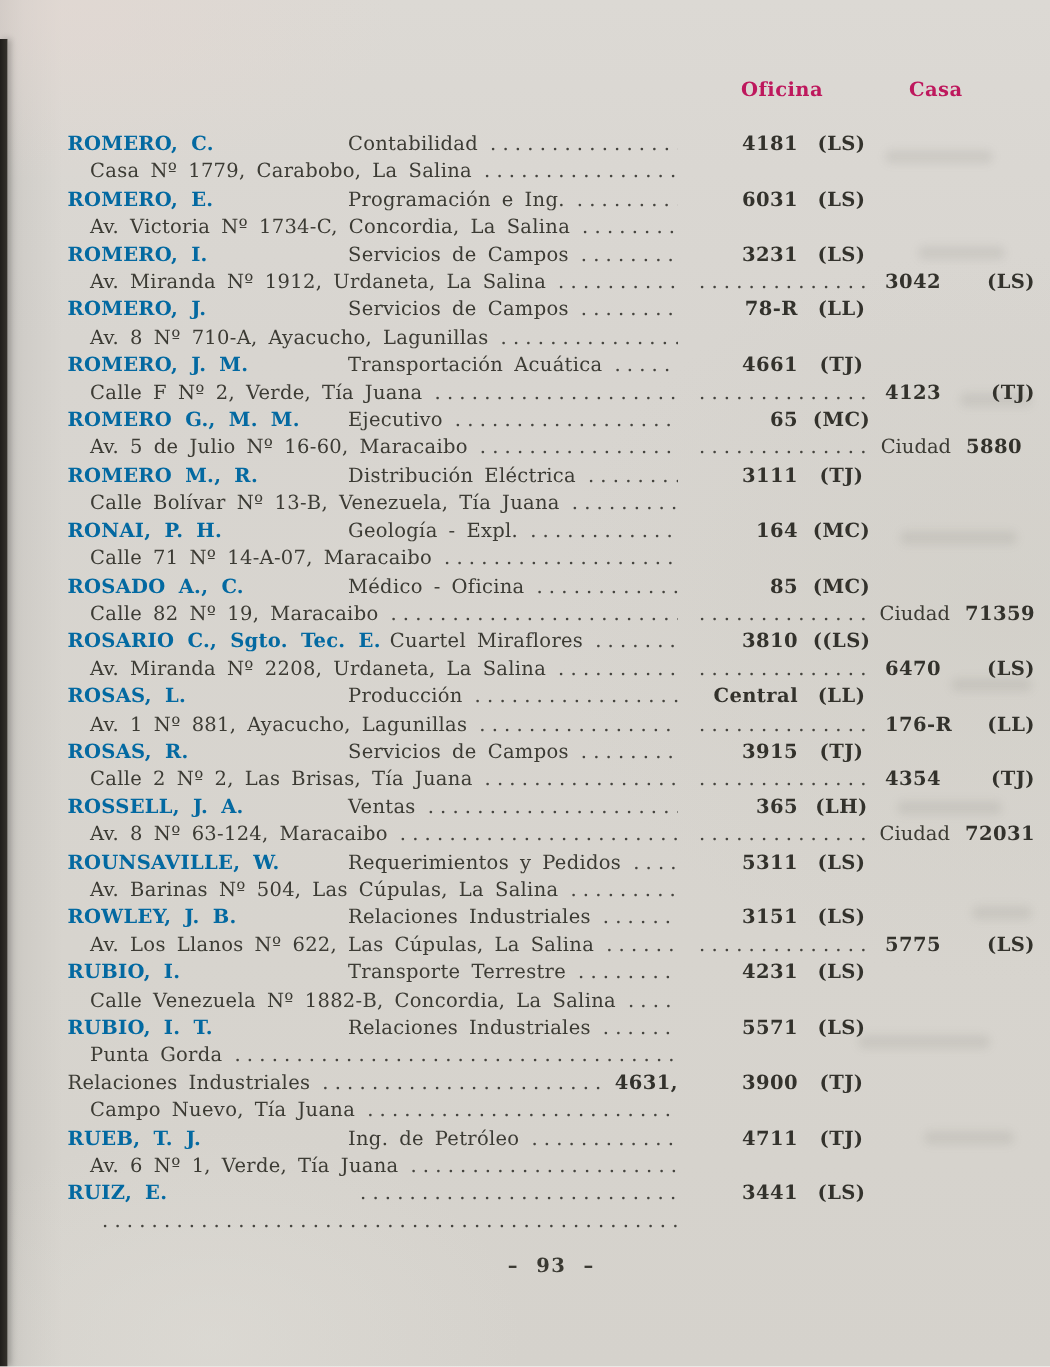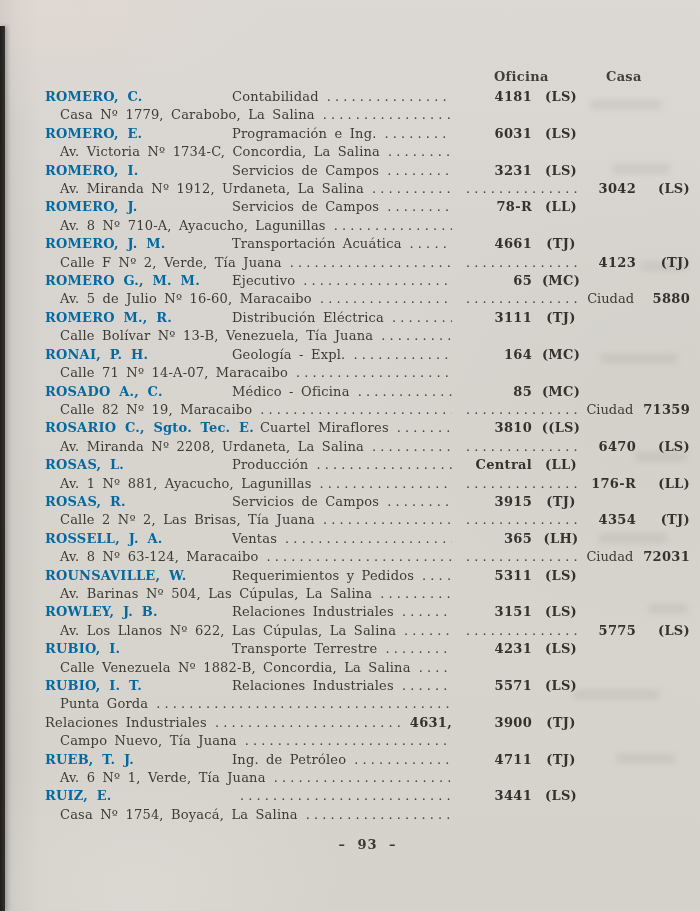--- a/index.html
+++ b/index.html
@@ -17,42 +17,42 @@
   .edge-strip{
     position:absolute;left:0;top:26px;bottom:0;width:5px;
     background:linear-gradient(90deg,#201e1b,#35322d);
     box-shadow:2px 0 4px rgba(0,0,0,0.25);
   }
   .smudge{
     position:absolute;border-radius:6px;
     background:rgba(110,108,98,0.12);filter:blur(3px);
   }
   
-  .col-hdr{position:absolute;top:68px;font-weight:bold;color:#404040;letter-spacing:0.3px;}
+  .col-hdr{position:absolute;top:52px;font-weight:bold;color:#be185d;letter-spacing:0.3px;}
   .hdr-oficina{left:494px;}
   .hdr-casa{left:606px;}
   
   .content{position:absolute;left:45px;top:88px;width:645px;}
   .entry{margin:0;}
   .line{display:flex;align-items:baseline;white-space:nowrap;}
   .name{min-width:181px;margin-right:6px;font-weight:bold;color:#0369a1;word-spacing:4px;letter-spacing:0.2px;}
   .title{word-spacing:3px;letter-spacing:0.2px;}
   .dots{flex:1 1 12px;overflow:hidden;min-width:10px;margin:0 4px 0 8px;color:#45443e;}
   .dots::before{content:". . . . . . . . . . . . . . . . . . . . . . . . . . . . . . . . . . . . . . . . . . . . . . . . . . . . . . . . . . . . . . . . . . . . . . . .";}
   .num{font-weight:bold;color:#33322c;letter-spacing:0.3px;}
   .opre{margin-right:4px;}
   .onum{width:76px;text-align:right;flex:0 0 auto;}
   .ocode{width:58px;text-align:center;flex:0 0 auto;}
   .ospacer{width:100px;flex:0 0 auto;}
   .l2 .indent{width:15px;flex:0 0 auto;}
   .addr{word-spacing:3px;letter-spacing:0.2px;}
   .casa-area{width:234px;flex:0 0 auto;display:flex;align-items:baseline;white-space:nowrap;}
   .dots2{margin:0 8px 0 10px;}
   .clabel{word-spacing:3px;margin-right:10px;}
-  .cnum{min-width:46px;text-align:right;flex:0 0 auto;}
+  .cnum{min-width:46px;text-align:left;flex:0 0 auto;}
   .ccode{width:54px;text-align:right;flex:0 0 auto;}
   
   .footer{position:absolute;left:45px;width:645px;top:836px;text-align:center;
     font-weight:bold;color:#3a3932;letter-spacing:1px;word-spacing:6px;}
 </style>
 </head>
 <body>
 
 <div class="edge-strip"></div>
 
@@ -510,21 +510,20 @@
     <div class="line">
       <span class="name">RUIZ, E.</span>
       <span class="dots"></span>
 
       <span class="onum num">3441</span>
       <span class="ocode num">(LS)</span>
       <span class="ospacer"></span>
     </div>
     <div class="line l2">
       <span class="indent"></span>
-      <span class="addr">Casa Nº 1754, Boyacá, La Salina</span>
       <span class="dots"></span>
       <span class="casa-area">
         
         
         
         
       </span>
     </div>
   </div>
 </div>

